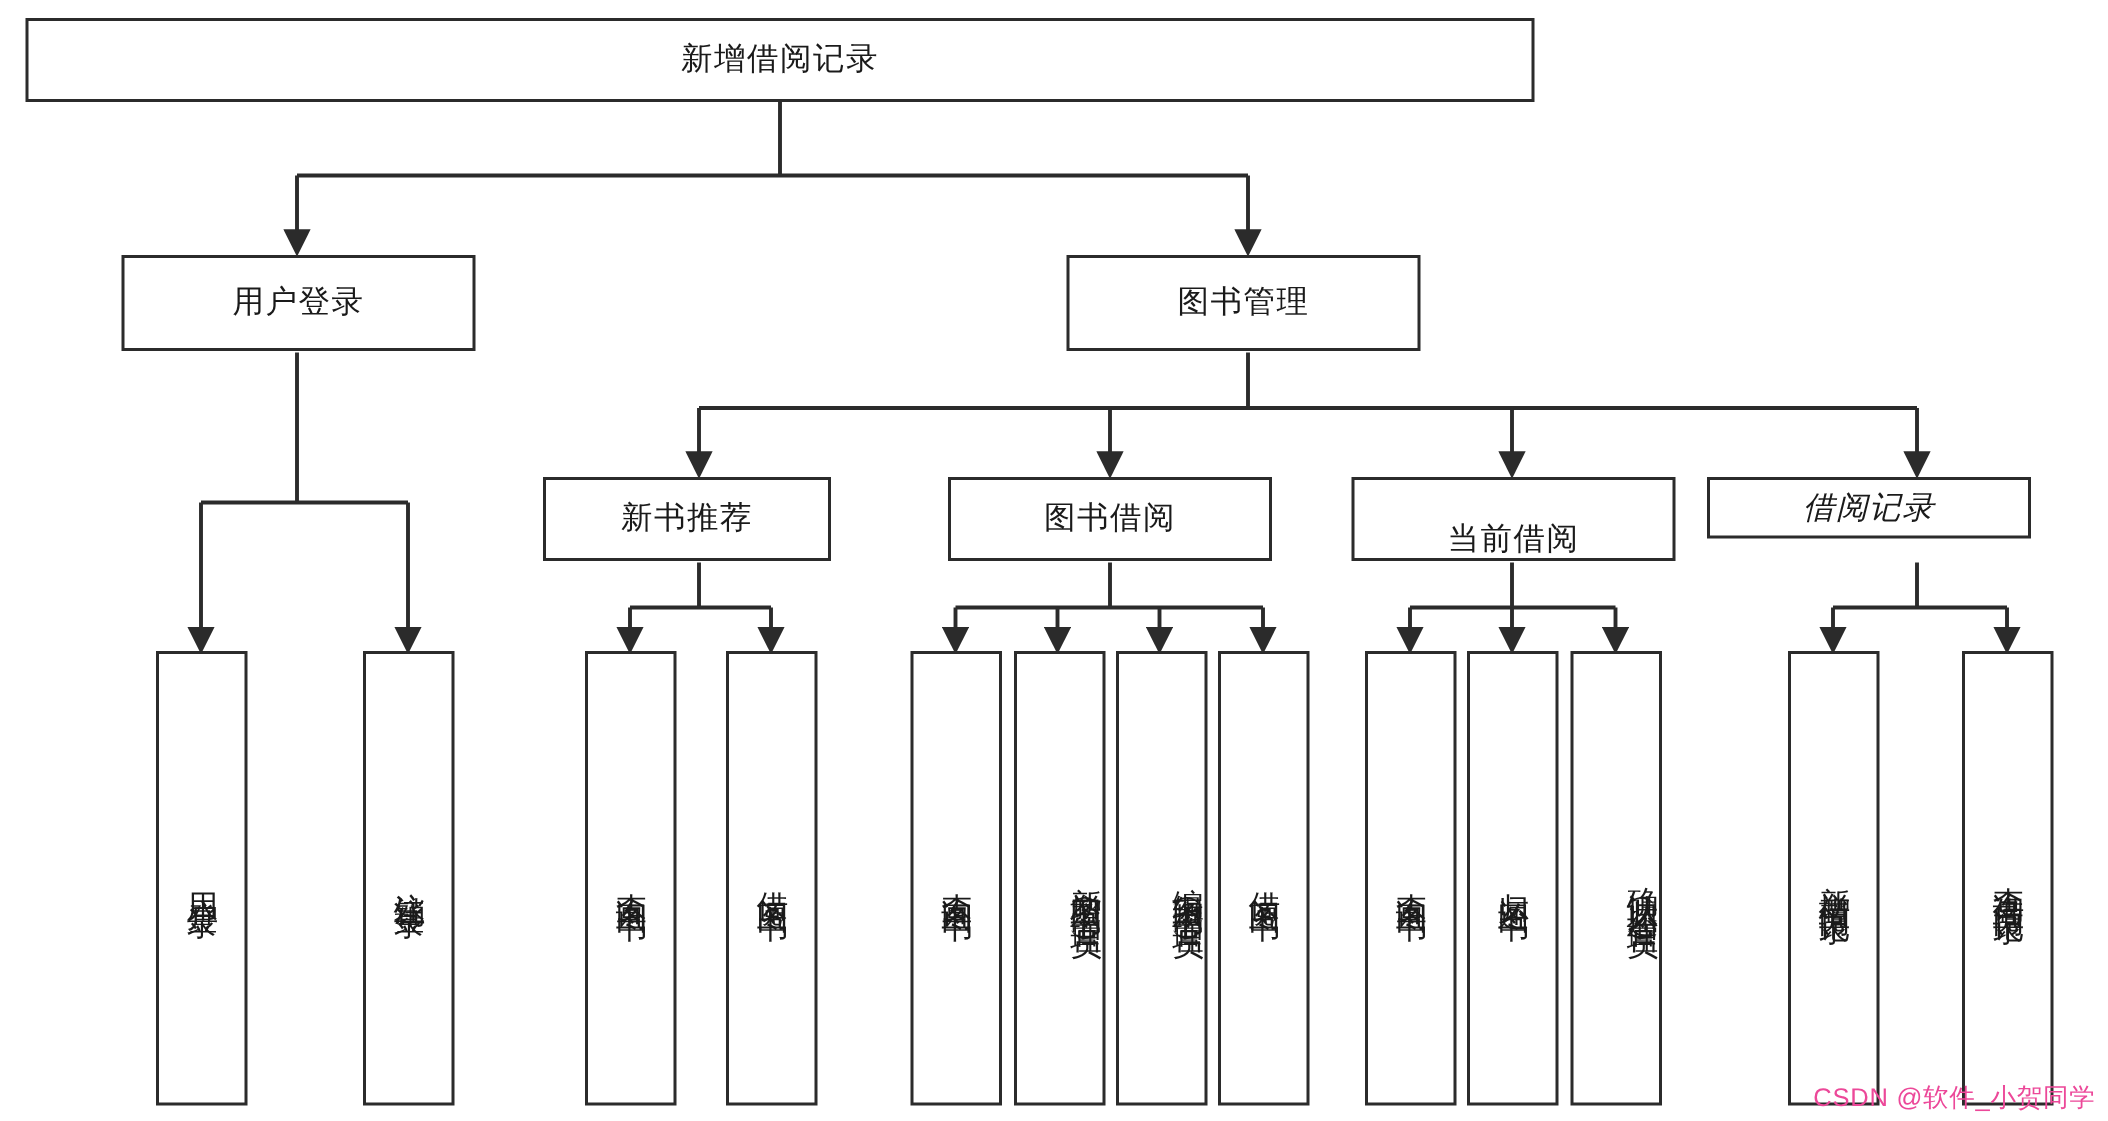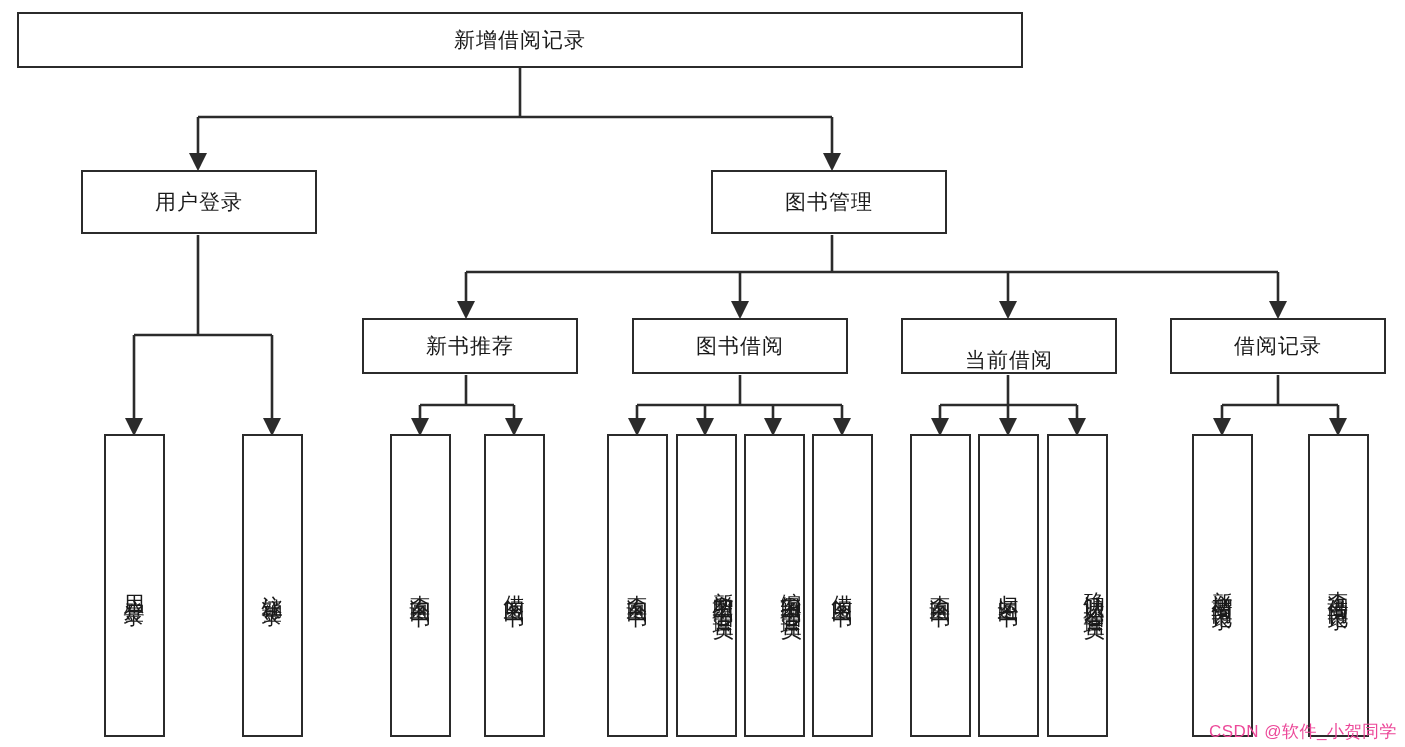--- a/index.html
+++ b/index.html
@@ -131,30 +131,30 @@
     <span class="node-label">新增借阅记录</span>
   </div>
 
   <div class="node horizontal" style="left:81px; top:170px; width:236px; height:64px;">
     <span class="node-label">用户登录</span>
   </div>
   <div class="node horizontal" style="left:711px; top:170px; width:236px; height:64px;">
     <span class="node-label">图书管理</span>
   </div>
 
-  <div class="node horizontal" style="left:362px; top:318px; width:216px; height:56px;">
+  <div class="node horizontal" style="left:362px; top:318px; width:192px; height:56px;">
     <span class="node-label">新书推荐</span>
   </div>
   <div class="node horizontal" style="left:632px; top:318px; width:216px; height:56px;">
     <span class="node-label">图书借阅</span>
   </div>
   <div class="node horizontal" style="left:901px; top:318px; width:216px; height:56px;align-items:flex-end;">
     <span class="node-label">当前借阅</span>
   </div>
-  <div class="node horizontal" style="left:1170px; top:318px; width:216px; height:56px;">
+  <div class="node horizontal" style="left:1138px; top:318px; width:216px; height:41px;font-style:italic;">
     <span class="node-label">借阅记录</span>
   </div>
 
   <div class="node vertical v-center" style="left:104px; top:434px; width:61px; height:303px;">
     <span class="node-label">用户登录</span>
   </div>
   <div class="node vertical v-center" style="left:242px; top:434px; width:61px; height:303px;">
     <span class="node-label">注销登录</span>
   </div>
 

